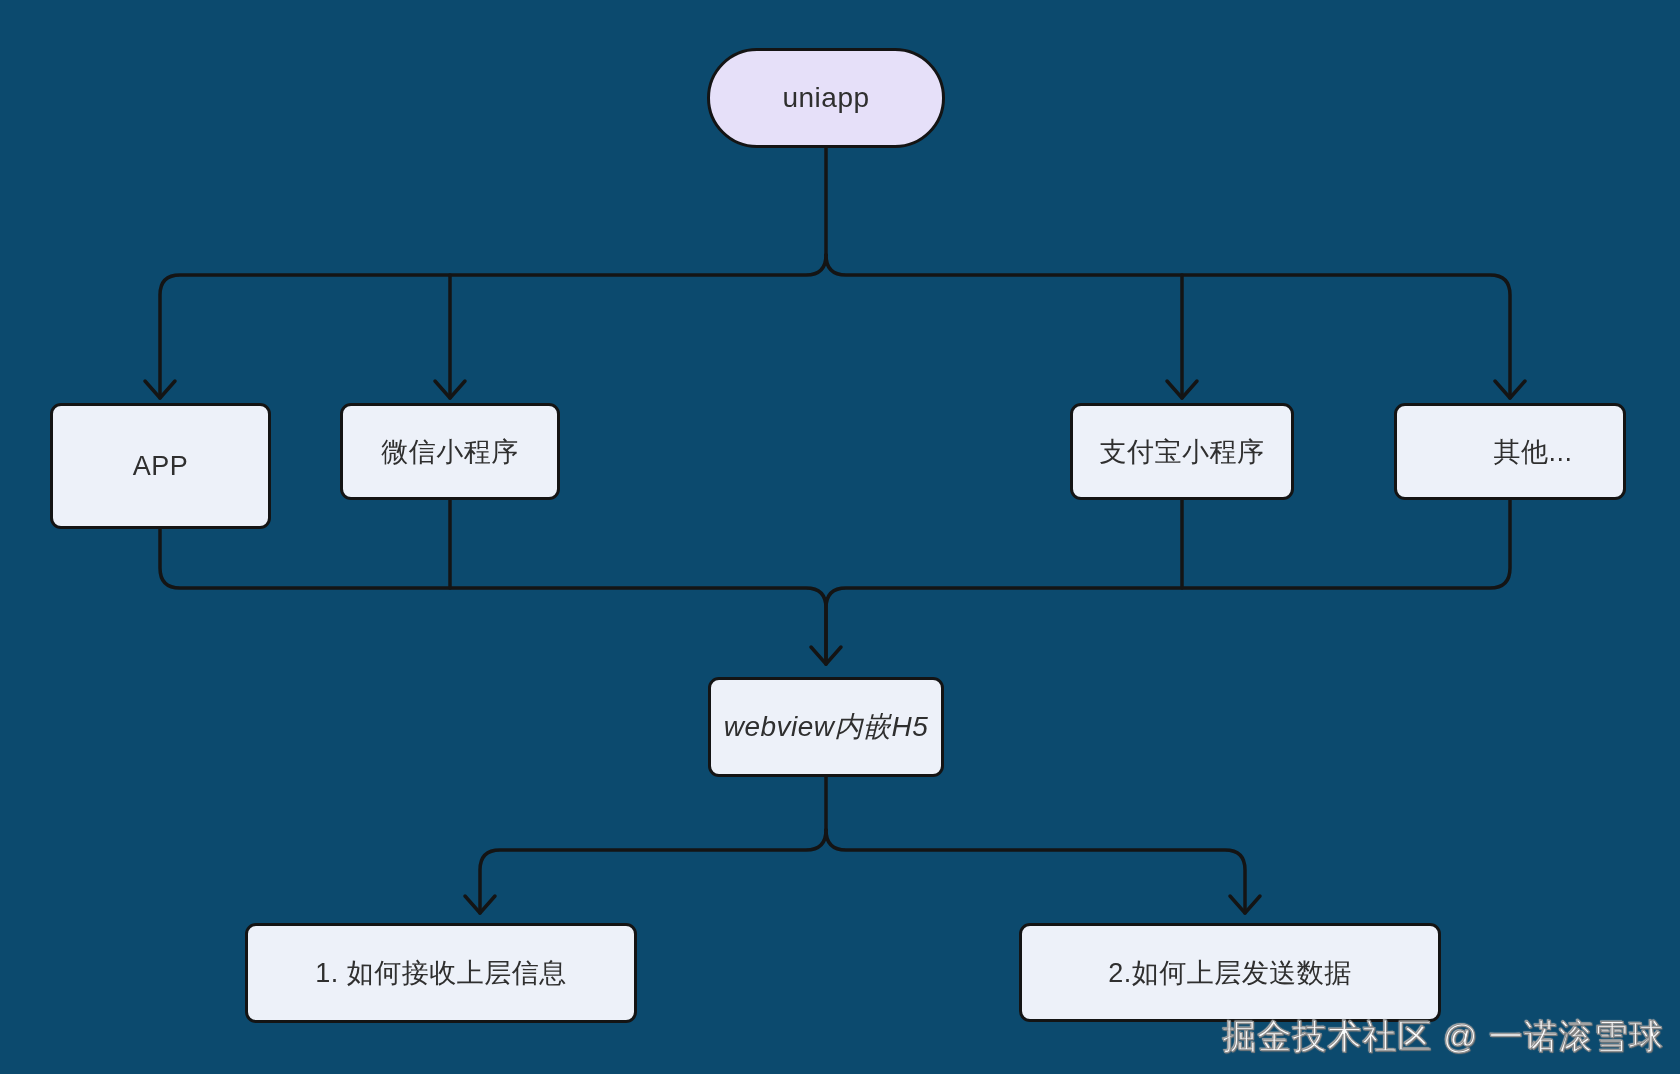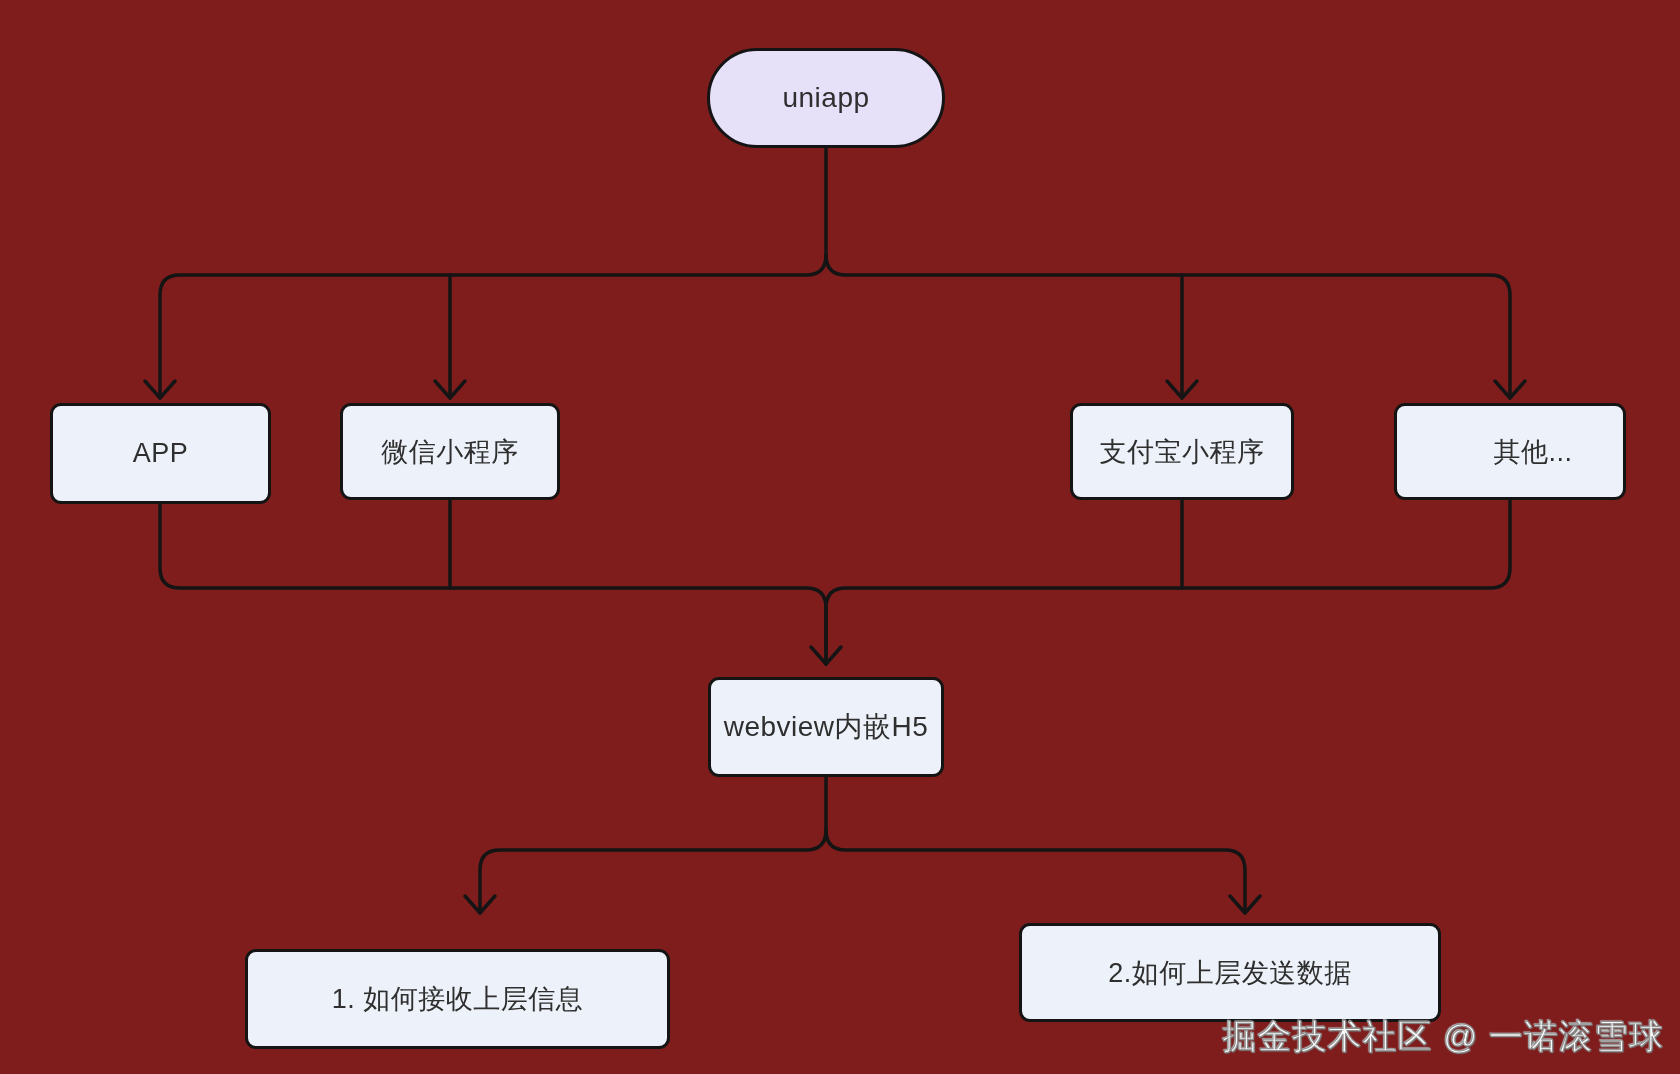--- a/index.html
+++ b/index.html
@@ -1,20 +1,20 @@
 <!DOCTYPE html>
 <html style="--root-fill: #e6e0f9; --node-fill: #edf1f9; --stroke: #141414; --text: #2f2f2f;"><head>
 <meta charset="utf-8">
 <style>
   html, body { margin: 0; padding: 0; background: #ffffff; }
   .canvas {
     position: relative;
     width: 1680px;
     height: 1074px;
-    background: #7f1d1d;
+    background: #0c4a6e;
     overflow: hidden;
     font-family: "Liberation Sans", "DejaVu Sans", sans-serif;
     color: var(--text, #2f2f2f);
   }
   svg.connectors {
     position: absolute;
     left: 0; top: 0;
     width: 1680px; height: 1074px;
   }
   .edge, .arrowhead {
@@ -81,29 +81,29 @@
 
     <path class="edge" d="M 826 777 L 826 830"></path>
     <path class="edge" d="M 826 830 Q 826 850 806 850 L 500 850 Q 480 850 480 870 L 480 913"></path>
     <path class="edge" d="M 826 830 Q 826 850 846 850 L 1225 850 Q 1245 850 1245 870 L 1245 913"></path>
     <path class="arrowhead" d="M 465 896 L 480 913 L 495 896"></path>
     <path class="arrowhead" d="M 1230 896 L 1245 913 L 1260 896"></path>
   </svg>
 
   <div class="node root big" style="left:707px; top:48px; width:238px; height:100px;">uniapp</div>
 
-  <div class="node" style="left:50px; top:403px; width:221px; height:101px;">APP</div>
+  <div class="node" style="left:50px; top:403px; width:221px; height:126px;">APP</div>
 
   <div class="node" style="left:1070px; top:403px; width:224px; height:97px;">支付宝小程序</div>
 
   <div class="node" style="left:340px; top:403px; width:220px; height:97px;">微信小程序</div>
 
   <div class="node" style="left:1394px; top:403px; width:232px; height:97px;padding-left:46px;">其他...</div>
 
-  <div class="node big" style="left:708px; top:677px; width:236px; height:100px;">webview内嵌H5</div>
+  <div class="node big" style="left:708px; top:677px; width:236px; height:100px;font-style:italic;">webview内嵌H5</div>
 
-  <div class="node" style="left:245px; top:949px; width:425px; height:100px;">1. 如何接收上层信息</div>
+  <div class="node" style="left:245px; top:923px; width:392px; height:100px;">1. 如何接收上层信息</div>
 
   <div class="node" style="left:995px; top:923px; width:422px; height:99px;margin-left:24px;">2.如何上层发送数据</div>
 
   <div class="watermark">掘金技术社区 @ 一诺滚雪球</div>
 
 </div>
 
 </body></html>

